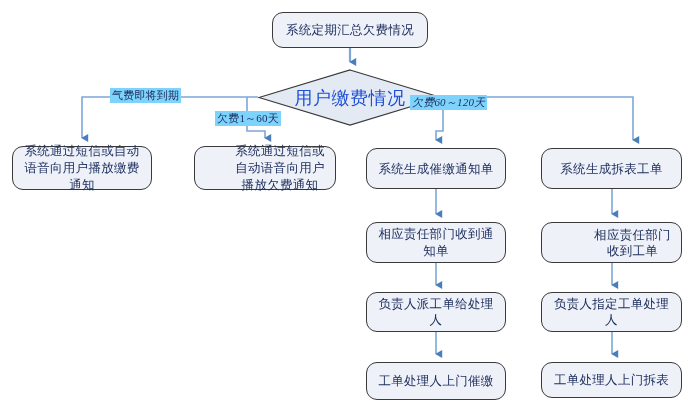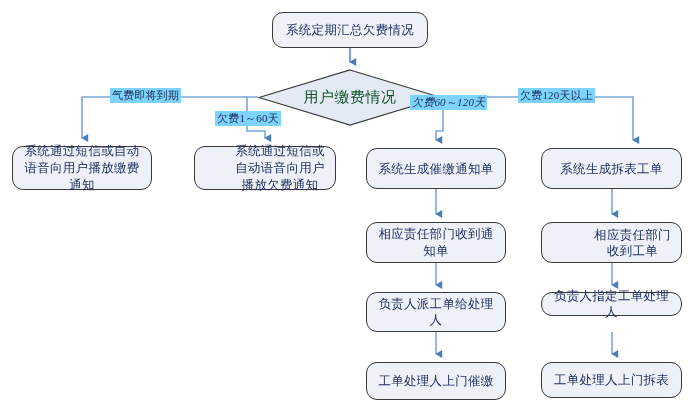--- a/index.html
+++ b/index.html
@@ -50,22 +50,22 @@
   }
   .diamond-label {
     position: absolute;
     left: 0;
     top: 0;
     width: 100%;
     height: 100%;
     display: flex;
     align-items: center;
     justify-content: center;
-    color: #14532d;
-    font-size: 15px;
+    color: #1d4ed8;
+    font-size: 18px;
     letter-spacing: 0.5px;
     pointer-events: none;
   }
   .edge-label {
     position: absolute;
     color: #1f3060;
     font-size: 11px;
     letter-spacing: 0.2px;
     background: #7dd3fc;
     padding: 0 2px;
@@ -111,21 +111,20 @@
   <div class="diamond-wrap" style="left:258px; top:69px; width:184px; height:57px;">
     <svg width="184" height="57" viewBox="0 0 184 57" xmlns="http://www.w3.org/2000/svg">
       <polygon points="92,1 183,28.5 92,56 1,28.5" fill="#e4eaf4" stroke="#3a3a3a" stroke-width="1.2"></polygon>
     </svg>
     <div class="diamond-label">用户缴费情况</div>
   </div>
 
   <div class="edge-label" style="left:110px; top:88px;">气费即将到期</div>
   <div class="edge-label" style="left:215px; top:111px;">欠费1～60天</div>
   <div class="edge-label" style="left:410px; top:95px;font-style:italic;">欠费60～120天</div>
-  <div class="edge-label" style="left:518px; top:88px;">欠费120天以上</div>
 
   <div class="node two-line" style="left:12px; top:146px; width:140px; height:44px;">
     <span>系统通过短信或自动语音向用户播放缴费通知</span>
   </div>
 
   <div class="node two-line" style="left:194px; top:146px; width:142px; height:44px;padding-left:36px;">
     <span>系统通过短信或自动语音向用户播放欠费通知</span>
   </div>
 
   <div class="node" style="left:366px; top:148px; width:140px; height:41px;align-items:center;">
@@ -140,20 +139,20 @@
   <div class="node" style="left:366px; top:292px; width:140px; height:40px;">
     <span>负责人派工单给处理人</span>
   </div>
 
   <div class="node" style="left:541px; top:148px; width:141px; height:41px;">
     <span>系统生成拆表工单</span>
   </div>
   <div class="node" style="left:541px; top:222px; width:141px; height:41px;padding-left:48px;">
     <span>相应责任部门收到工单</span>
   </div>
-  <div class="node" style="left:541px; top:292px; width:141px; height:24px;">
+  <div class="node" style="left:541px; top:292px; width:141px; height:40px;">
     <span>负责人指定工单处理人</span>
   </div>
   <div class="node" style="left:541px; top:362px; width:141px; height:36px;">
     <span>工单处理人上门拆表</span>
   </div>
 
 </div>
 
 </body></html>

